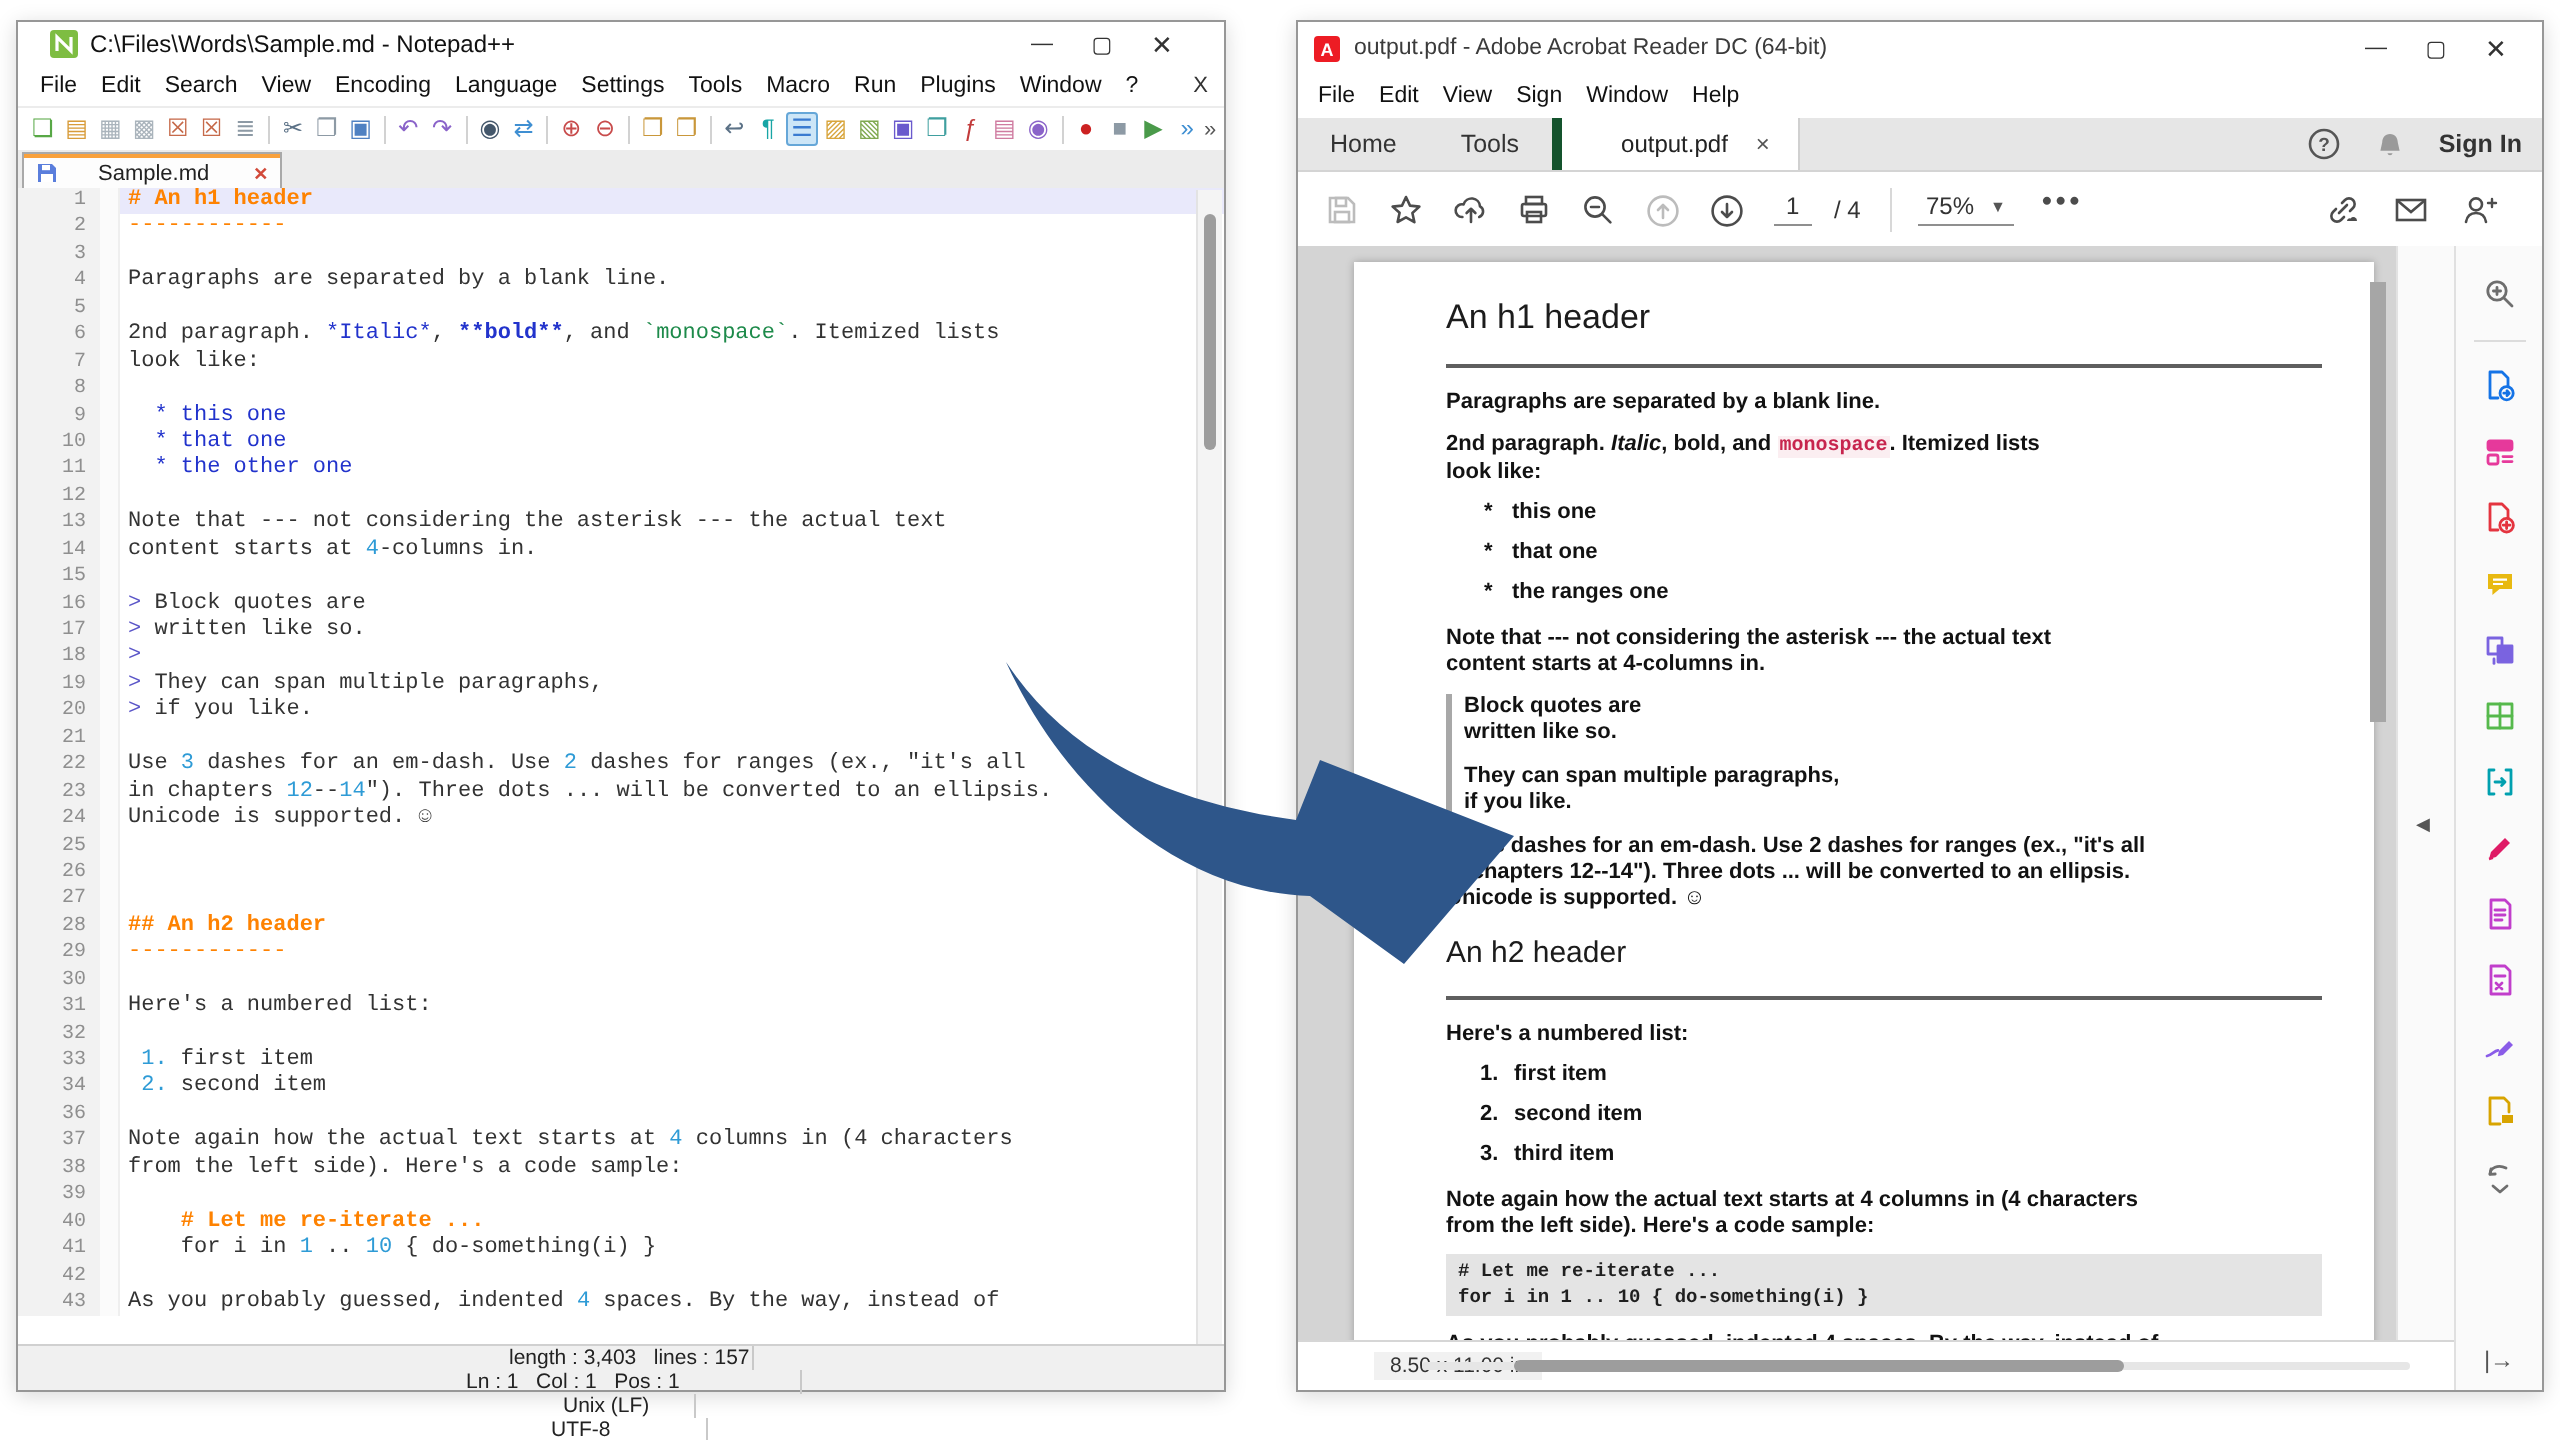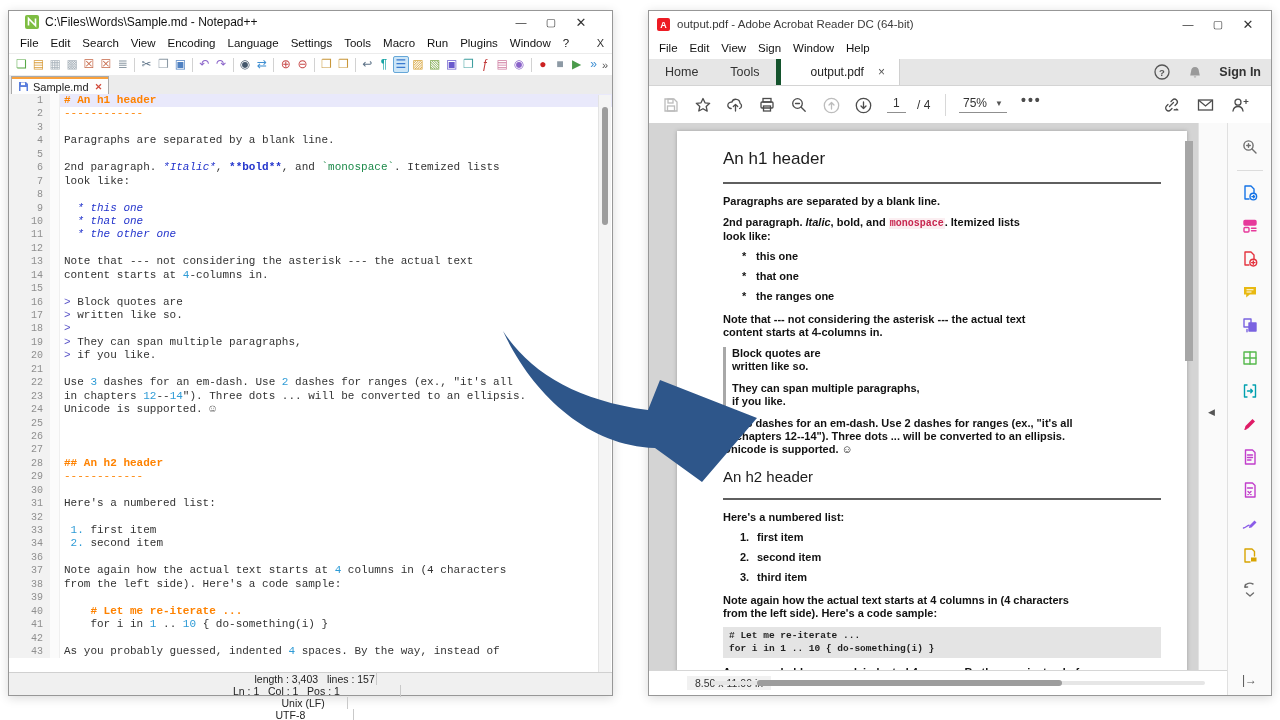--- a/index.html
+++ b/index.html
@@ -14,32 +14,32 @@
   .winctl .x{font-size:13px;}
   .npp-menubar{height:20px;display:flex;align-items:center;padding:0 5px;border-bottom:1px solid #ececec;position:relative;}
   .mitem{font-size:11.5px;color:#111;padding:2px 6px;cursor:default;}
   .menu-x{position:absolute;right:8px;font-size:11px;color:#333;}
   .npp-toolbar{height:21px;display:flex;align-items:center;padding:0 4px;border-bottom:1px solid #ececec;}
   .tbi{width:17px;height:17px;line-height:17px;text-align:center;font-size:12px;cursor:default;box-sizing:border-box;}
   .tbi.sel{background:#cde6f7;border:1px solid #66a7d8;border-radius:2px;line-height:15px;}
   .tbsep{width:1px;height:14px;background:#d2d2d2;margin:0 3px;}
   .tb-overflow{margin-left:2px;font-size:11px;color:#555;}
   .npp-tabbar{height:20px;background:#ececec;border-bottom:1px solid #b9b9b9;display:flex;align-items:flex-end;padding-left:2px;}
-  .npp-tab{position:relative;height:19px;background:#fdfdfd;border:1px solid #a9a9a9;border-bottom:none;display:flex;align-items:center;gap:4px;padding:0 6px;font-size:11px;color:#222;}
+  .npp-tab{position:relative;height:19px;background:#fdfdfd;border:1px solid #a9a9a9;border-bottom:none;display:flex;align-items:center;gap:20px;padding:0 6px;font-size:11px;color:#222;}
   .npp-tab::before{content:"";position:absolute;top:0;left:0;right:0;height:2px;background:#f9a13c;}
   .npp-tab .tclose{color:#d24a3a;font-size:9px;font-weight:bold;margin-left:2px;}
   .npp-editor{position:absolute;top:83px;bottom:22px;left:0;right:0;background:#fff;overflow:hidden;
     font-family:"Liberation Mono",monospace;font-size:11px;}
   .eline{display:flex;height:13.45px;line-height:13.5px;}
   .eline .num{width:34px;background:#f2f2f2;color:#8f8f8f;text-align:right;padding-right:7px;font-size:10px;flex:none;}
   .eline .fold{width:9px;background:#fbfbfb;border-right:1px solid #efefef;flex:none;}
   .eline .txt{flex:1;padding-left:4px;white-space:pre;color:#333;}
   .eline.hl .txt{background:#e9e9fb;}
   .s-t{color:#333}.s-h{color:#fe8201;font-weight:bold}.s-hr{color:#fe8201}
-  .s-i{color:#2233cc;font-style:italic}.s-b{color:#2233cc;font-weight:bold}
+  .s-i{color:#2233cc;}.s-b{color:#2233cc;font-weight:bold}
   .s-m{color:#1d8a4a}.s-n{color:#2e9bd6}.s-q{color:#5a55c8}
   .npp-vscroll{position:absolute;top:84px;bottom:23px;right:1px;width:12px;background:#f4f4f4;border-left:1px solid #e3e3e3;}
   .npp-vthumb{position:absolute;top:12px;left:3px;width:6px;height:118px;background:#9d9d9d;border-radius:3px;}
   .npp-status{position:absolute;bottom:0;left:0;right:0;height:22px;background:#f0f0f0;border-top:1px solid #d0d0d0;display:flex;align-items:center;font-size:10.5px;color:#222;flex-direction:column;}
   .sseg{height:100%;display:flex;align-items:center;border-right:1px solid #c9c9c9;box-sizing:border-box;white-space:pre;}
   
   #acro{left:648px;width:624px;height:686px;z-index:1;}
   .acro-titlebar{height:26px;display:flex;align-items:center;padding:0 8px;background:#fff;}
   .acro-titlebar .ttl{font-size:11.5px;color:#3b3b3b;margin-left:7px;flex:1;white-space:nowrap;}
   .acro-menubar{height:22px;display:flex;align-items:center;padding:0 4px;background:#fff;}

